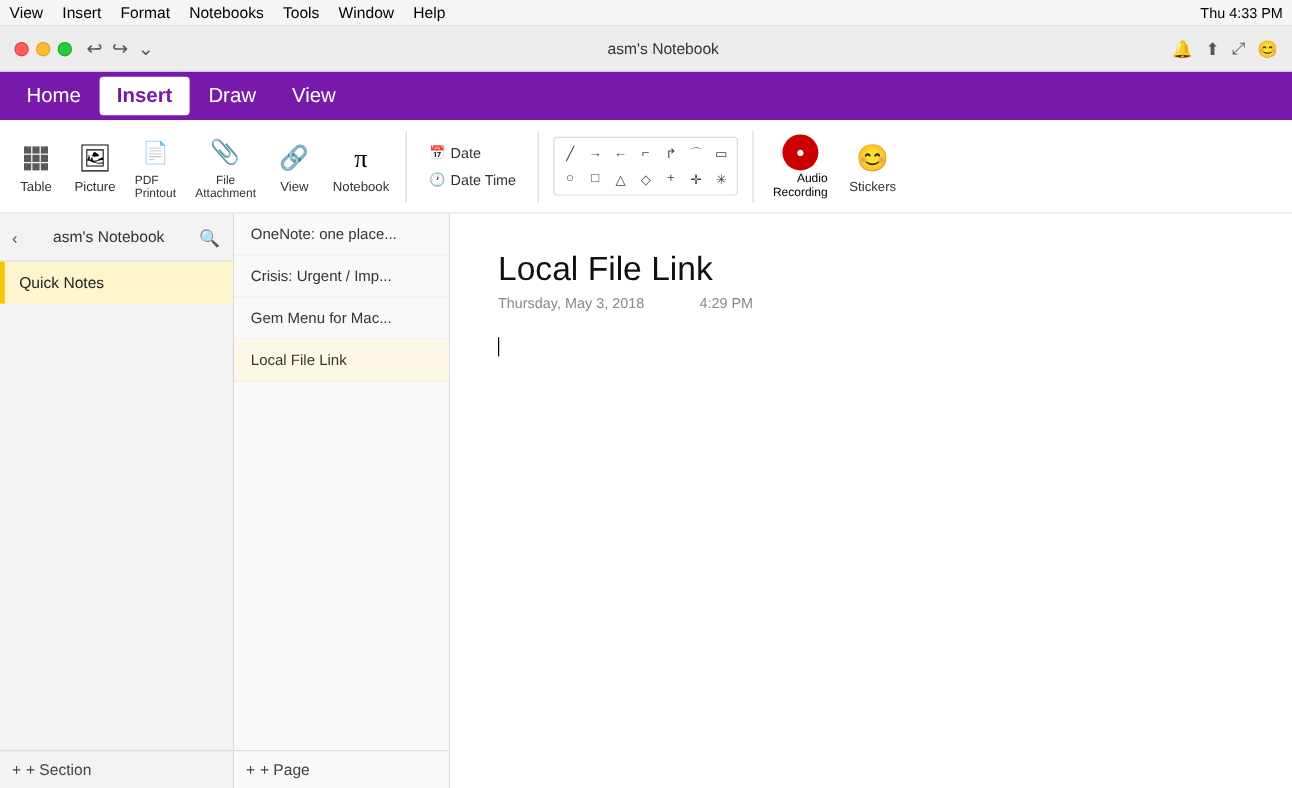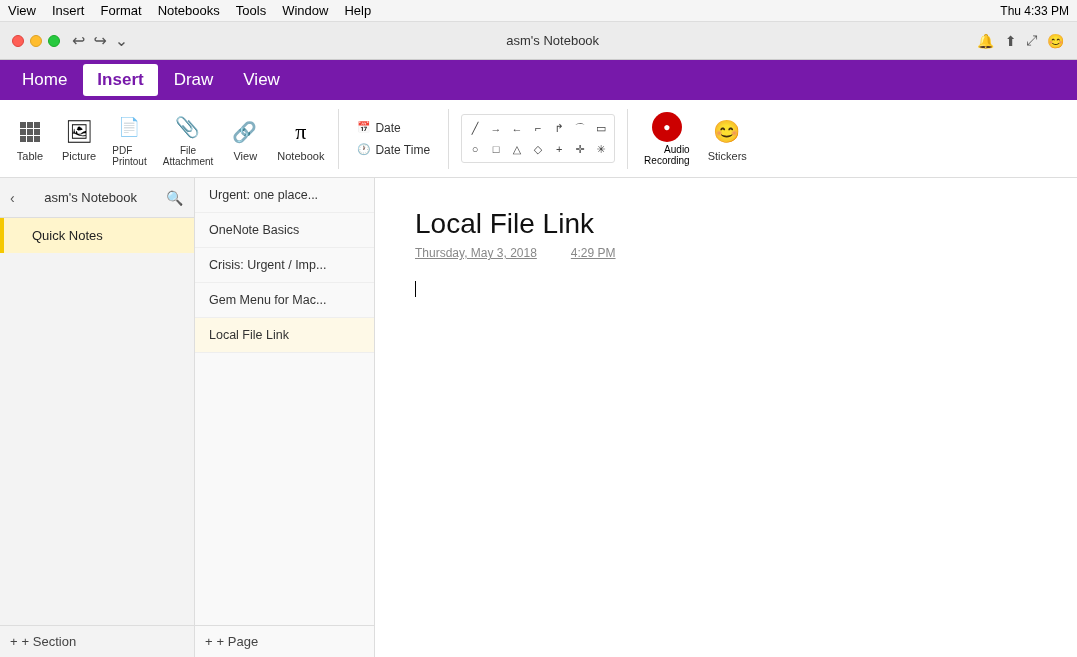--- a/index.html
+++ b/index.html
@@ -110,21 +110,21 @@
     }
     .sidebar-header {
       display: flex; align-items: center; justify-content: space-between;
       padding: 8px 10px; background: #f3f3f3; border-bottom: 1px solid #ddd; height: 40px;
     }
     .collapse-btn { font-size: 14px; cursor: pointer; color: #555; }
     .notebook-title { font-size: 13px; font-weight: 500; color: #333; }
     .search-btn { font-size: 14px; cursor: pointer; color: #555; }
 
     .section-item {
-      display: flex; align-items: center; padding: 10px 28px;
+      display: flex; align-items: center; padding: 10px 12px;
       cursor: pointer; font-size: 13px; color: #222;
       border-left: 4px solid transparent;
     }
     .section-item.active {
       background: #fff5cc; border-left: 4px solid #f5c800;
     }
 
     .sidebar-bottom {
       margin-top: auto; border-top: 1px solid #ddd;
       padding: 8px 10px; display: flex; align-items: center; gap: 4px;
@@ -149,21 +149,21 @@
 
     
     .content-area {
       flex: 1; background: #fff; padding: 30px 40px; overflow-y: auto;
       position: relative;
     }
     .note-title {
       font-size: 28px; font-weight: 300; color: #111; margin-bottom: 6px;
     }
     .note-meta {
-      font-size: 12px; color: #888; margin-bottom: 20px; display: flex; gap: 34px; text-decoration: underline;
+      font-size: 12px; color: #888; margin-bottom: 20px; display: flex; gap: 46px;
     }
     .note-body { font-size: 13px; color: #333; min-height: 300px; }
     .text-cursor { display: inline-block; width: 1px; height: 16px; background: #000; vertical-align: middle; animation: blink 1s step-end infinite; }
     @keyframes blink { 50% { opacity: 0; } }
   </style>
 </head>
 <body>
 
 <div class="menu-bar">
   <span>View</span>
@@ -313,24 +313,21 @@
     </div>
 
     <div class="sidebar-bottom">
       <span>+</span>
       <span>+ Section</span>
     </div>
   </div>
 
   <div class="pages-panel">
     <div class="page-item">
-      <span>Urgent: one place...</span>
-    </div>
-    <div class="page-item">
-      <span>OneNote Basics</span>
+      <span>OneNote: one place...</span>
     </div>
     <div class="page-item">
       <span>Crisis: Urgent / Imp...</span>
     </div>
     <div class="page-item">
       <span>Gem Menu for Mac...</span>
     </div>
     <div class="page-item active">
       <span>Local File Link</span>
     </div>

